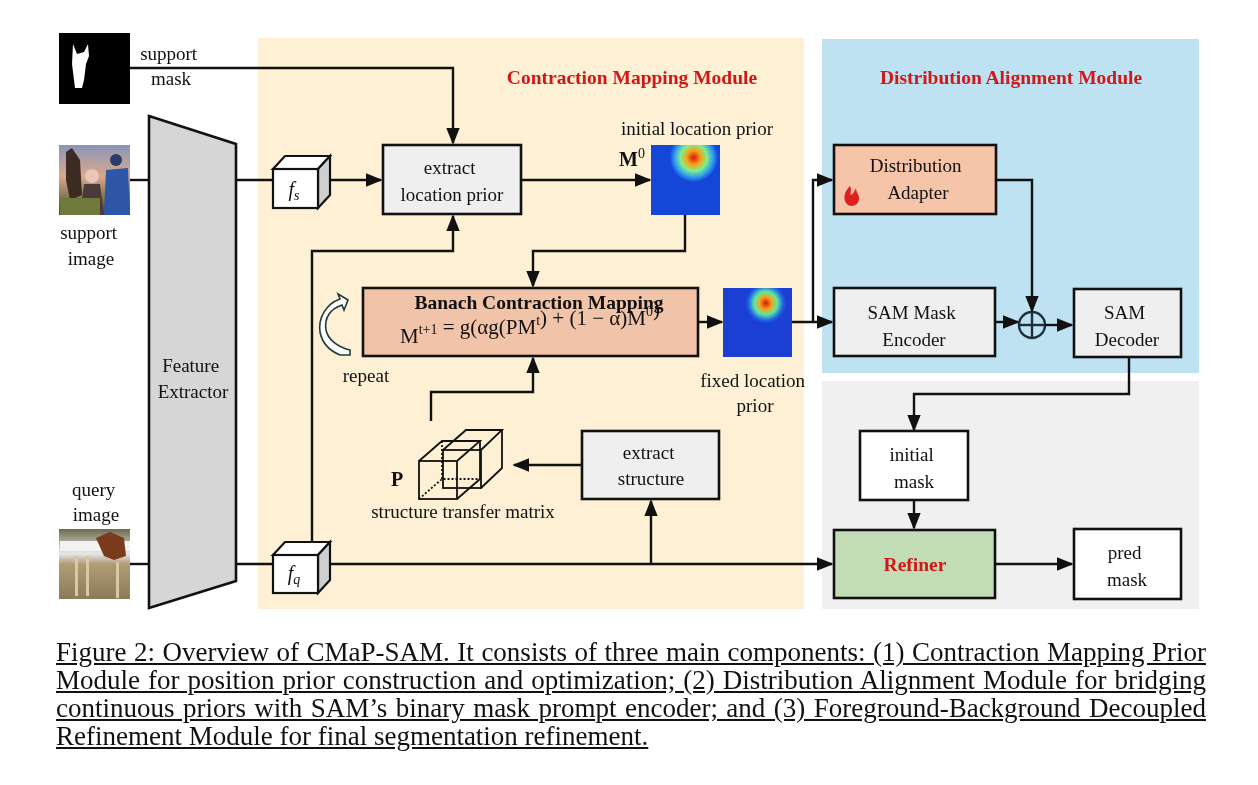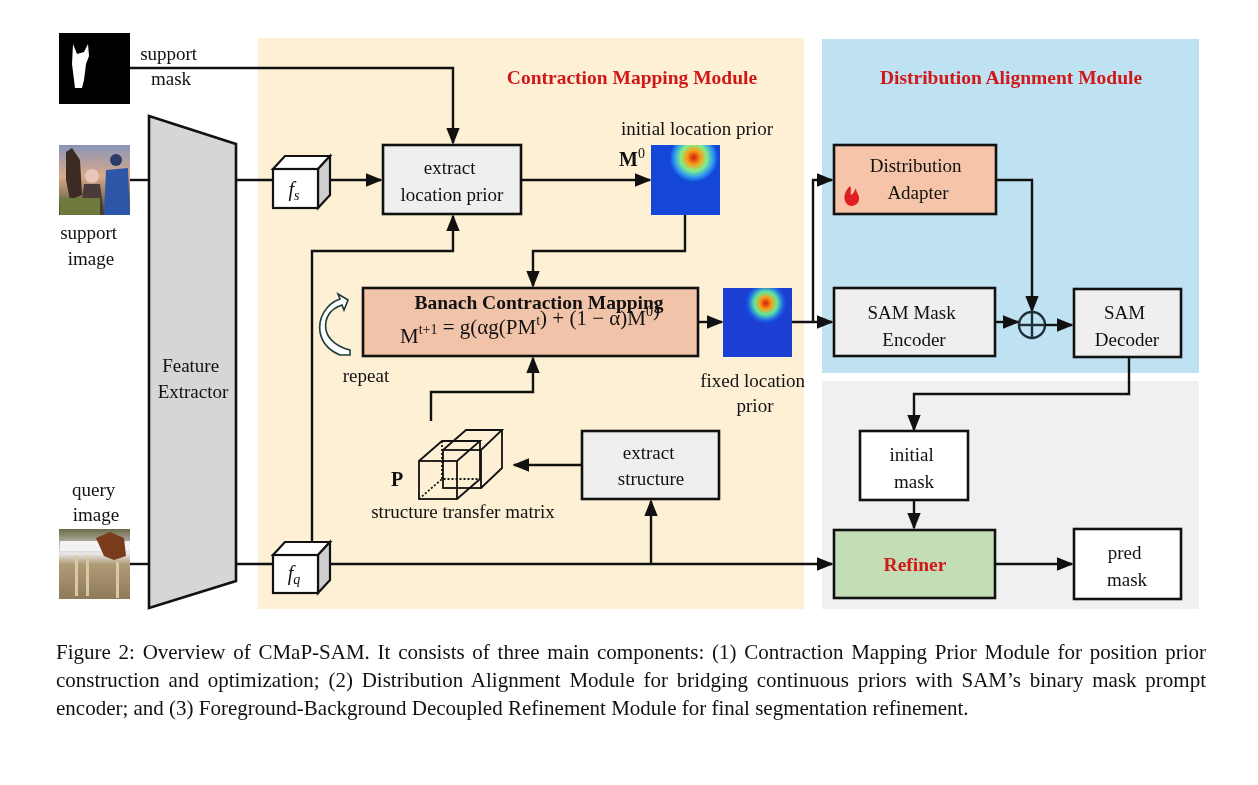--- a/index.html
+++ b/index.html
@@ -1,22 +1,23 @@
 <!DOCTYPE html>
 <html><head>
 <meta charset="utf-8">
 <style>
   html, body { margin: 0; padding: 0; background: #ffffff; }
   body { width: 1258px; height: 785px; position: relative; overflow: hidden; font-family: "Liberation Serif", serif; color: #111; }
   #fig { position: absolute; left: 0; top: 0; }
   .t { font-family: "Liberation Serif", serif; fill: #111; }
   .caption {
     position: absolute; left: 56px; top: 638px; width: 1150px;
-    font-family: "Liberation Serif", serif; font-size: 21px; line-height: 28px; color: #111;
+    font-family: "Liberation Serif", serif; font-size: 27px; line-height: 28px; color: #111;
     text-align: justify;
+    text-decoration: underline;
   }
   .caption p { margin: 0; }
 </style>
 </head>
 <body>
 
 <svg id="fig" width="1258" height="630" viewBox="0 0 1258 630" xmlns="http://www.w3.org/2000/svg">
   <defs>
     <marker id="arr" viewBox="0 0 10 10" refX="9" refY="5" markerWidth="7" markerHeight="7" orient="auto-start-reverse">
       <path d="M0,1 L10,5 L0,9 z" fill="#111"></path>

